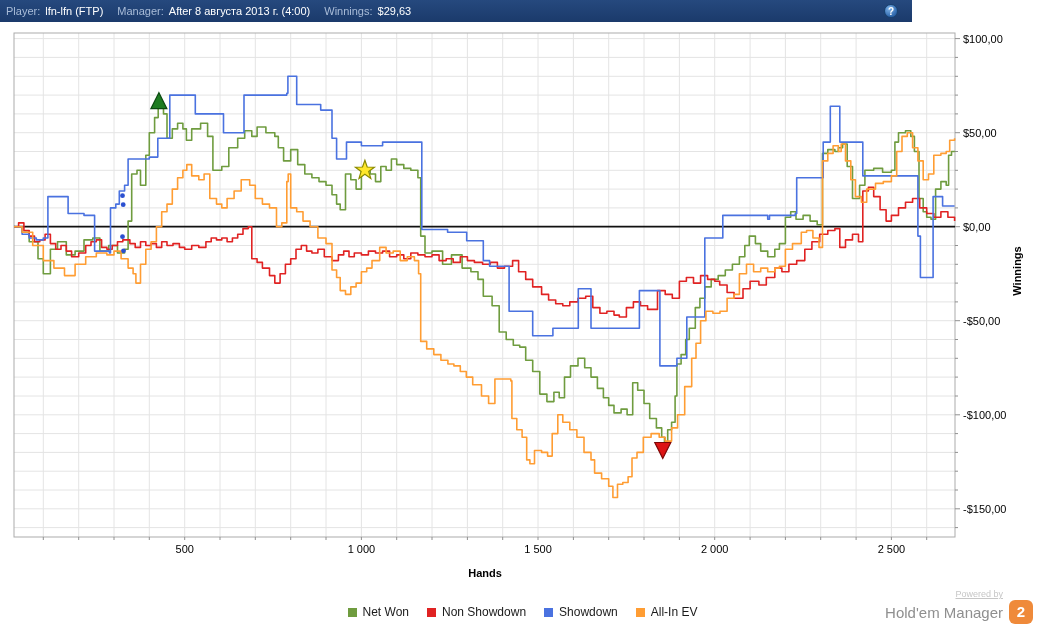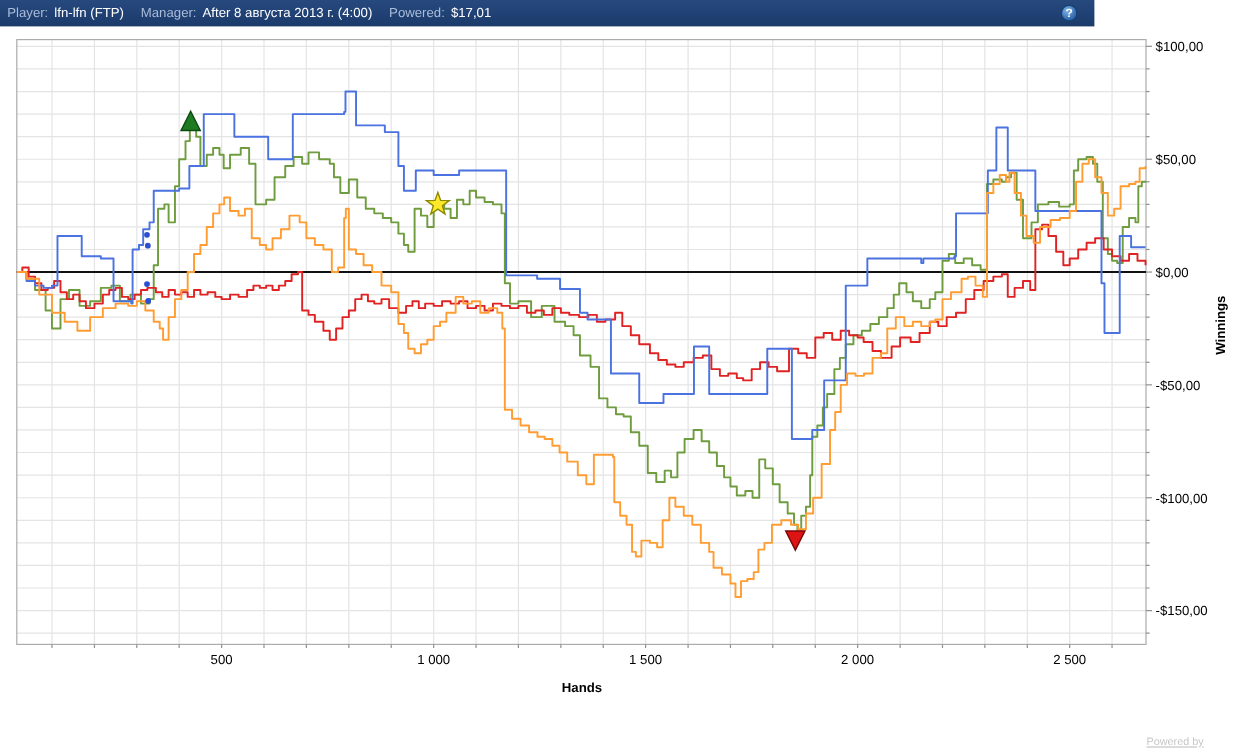--- a/index.html
+++ b/index.html
@@ -174,23 +174,45 @@
       <circle cx="123.2" cy="204.7" r="2.4" fill="#2a4fd0"></circle>
       <circle cx="122.5" cy="236.7" r="2.4" fill="#2a4fd0"></circle>
       <circle cx="123.5" cy="250.8" r="2.4" fill="#2a4fd0"></circle>
     </svg>
 
   <div class="header">
     <span class="hlabel">Player:</span>
     <span class="hvalue">lfn-lfn (FTP)</span>
     <span class="hlabel">Manager:</span>
     <span class="hvalue">After 8 августа 2013 г. (4:00)</span>
-    <span class="hlabel">Powered:</span>
-    <span class="hvalue">$17,01</span>
+    <span class="hlabel">Winnings:</span>
+    <span class="hvalue">$29,63</span>
     <div class="help">?</div>
   </div>
 
+  <div class="legend">
+    <div class="legend-item">
+      <span class="swatch" style="background: rgb(111, 156, 63);"></span>
+      <span class="legend-label">Net Won</span>
+    </div>
+    <div class="legend-item">
+      <span class="swatch" style="background: rgb(224, 34, 34);"></span>
+      <span class="legend-label">Non Showdown</span>
+    </div>
+    <div class="legend-item">
+      <span class="swatch" style="background: rgb(74, 114, 224);"></span>
+      <span class="legend-label">Showdown</span>
+    </div>
+    <div class="legend-item">
+      <span class="swatch" style="background: rgb(255, 157, 51);"></span>
+      <span class="legend-label">All-In EV</span>
+    </div>
+  </div>
 
   <div class="brand">
     <span class="powered">Powered by</span>
+    <div class="brandrow">
+      <span class="brandname">Hold'em Manager</span>
+      <div class="badge">2</div>
+    </div>
   </div>
 
 </div>
 
 </body></html>

